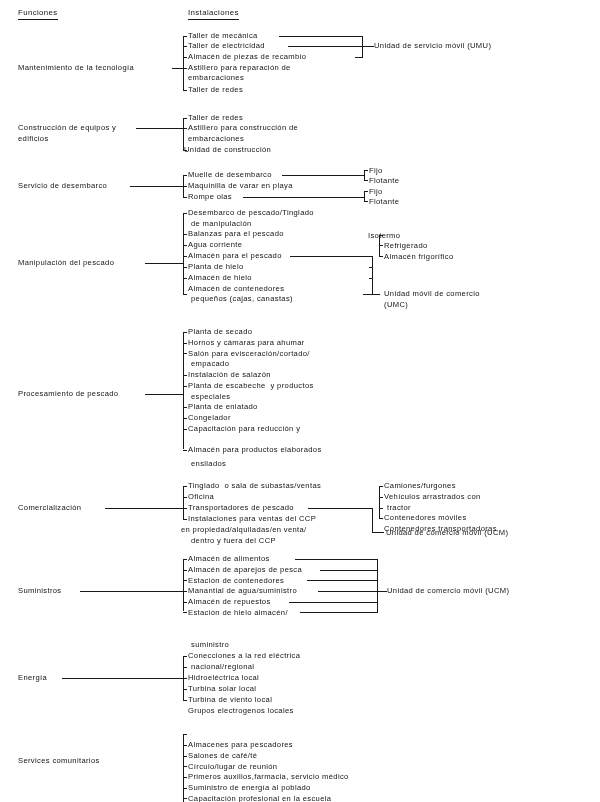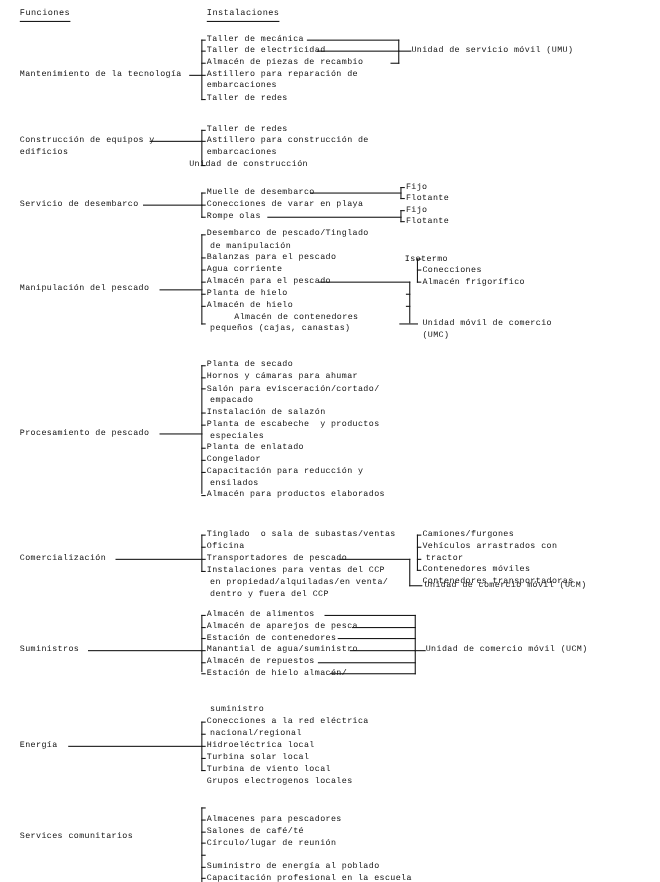--- a/index.html
+++ b/index.html
@@ -5,21 +5,21 @@
   html, body {
     margin: 0;
     padding: 0;
     background: #ffffff;
   }
   #page {
     position: relative;
     width: 540px;
     height: 802px;
     background: #ffffff;
-    font-family: Liberation Mono, monospace;
+    font-family: Liberation Sans, sans-serif;
     font-size: 7.6px;
     line-height: 10.4px;
     color: #1a1a1a;
     overflow: hidden;
   }
   .txt {
     position: absolute;
     white-space: pre;
     letter-spacing: 0.35px;
     font-size: 7.6px;
@@ -89,31 +89,31 @@
   <div class="txt" style="left:18px; top:134px;">edificios</div>
   <div class="hline" style="left:136px; top:128px; width:48px;"></div>
   <div class="vline" style="left:183px; top:118px; height:33px;"></div>
   <div class="tick" style="left:183px; top:118px;"></div>
   <div class="tick" style="left:183px; top:128px;"></div>
   <div class="tick" style="left:183px; top:150px;"></div>
 
   <div class="txt" style="left:188px; top:113px;">Taller de redes</div>
   <div class="txt" style="left:188px; top:123px;">Astillero para construcción de</div>
   <div class="txt" style="left:188px; top:134px;">embarcaciones</div>
-  <div class="txt" style="left:172px; top:145px;">Unidad de construcción</div>
+  <div class="txt" style="left:184px; top:145px;">Unidad de construcción</div>
 
   <div class="txt" style="left:18px; top:181px;">Servicio de desembarco</div>
   <div class="hline" style="left:130px; top:186px; width:54px;"></div>
   <div class="vline" style="left:183px; top:175px; height:23px;"></div>
   <div class="tick" style="left:183px; top:175px;"></div>
   <div class="tick" style="left:183px; top:186px;"></div>
   <div class="tick" style="left:183px; top:197px;"></div>
 
   <div class="txt" style="left:188px; top:170px;">Muelle de desembarco</div>
-  <div class="txt" style="left:188px; top:181px;">Conecciones de varar en playa</div>
+  <div class="txt" style="left:188px; top:181px;">Maquinilla de varar en playa</div>
   <div class="txt" style="left:188px; top:192px;">Rompe olas</div>
 
   <div class="hline" style="left:282px; top:175px; width:83px;"></div>
   <div class="vline" style="left:364px; top:170px; height:11px;"></div>
   <div class="tick" style="left:364px; top:170px;"></div>
   <div class="tick" style="left:364px; top:180px;"></div>
   <div class="txt" style="left:369px; top:166px;">Fijo</div>
   <div class="txt" style="left:369px; top:176px;">Flotante</div>
 
   <div class="hline" style="left:243px; top:197px; width:122px;"></div>
@@ -134,35 +134,35 @@
   <div class="tick" style="left:183px; top:278px;"></div>
   <div class="tick" style="left:183px; top:294px;"></div>
 
   <div class="txt" style="left:188px; top:208px;">Desembarco de pescado/Tinglado</div>
   <div class="txt" style="left:191px; top:219px;">de manipulación</div>
   <div class="txt" style="left:188px; top:229px;">Balanzas para el pescado</div>
   <div class="txt" style="left:188px; top:240px;">Agua corriente</div>
   <div class="txt" style="left:188px; top:251px;">Almacén para el pescado</div>
   <div class="txt" style="left:188px; top:262px;">Planta de hielo</div>
   <div class="txt" style="left:188px; top:273px;">Almacén de hielo</div>
-  <div class="txt" style="left:188px; top:284px;margin-left:25px;">Almacén de contenedores</div>
+  <div class="txt" style="left:188px; top:284px;">Almacén de contenedores</div>
   <div class="txt" style="left:191px; top:294px;">pequeños (cajas, canastas)</div>
 
   <div class="hline" style="left:290px; top:256px; width:83px;"></div>
   <div class="vline" style="left:372px; top:256px; height:38px;"></div>
   <div class="tick" style="left:369px; top:267px;"></div>
   <div class="tick" style="left:369px; top:278px;"></div>
   <div class="hline" style="left:363px; top:294px; width:17px;"></div>
 
   <div class="vline" style="left:379px; top:235px; height:22px;"></div>
   <div class="tick" style="left:379px; top:235px;"></div>
   <div class="tick" style="left:379px; top:245px;"></div>
   <div class="tick" style="left:379px; top:256px;"></div>
   <div class="txt" style="left:368px; top:231px;text-align:center;">Isotermo</div>
-  <div class="txt" style="left:384px; top:241px;">Conecciones</div>
+  <div class="txt" style="left:384px; top:241px;">Refrigerado</div>
   <div class="txt" style="left:384px; top:252px;">Almacén frigorífico</div>
   <div class="txt" style="left:384px; top:289px;">Unidad móvil de comercio</div>
   <div class="txt" style="left:384px; top:300px;">(UMC)</div>
 
   <div class="txt" style="left:18px; top:389px;">Procesamiento de pescado</div>
   <div class="hline" style="left:145px; top:394px; width:39px;"></div>
   <div class="vline" style="left:183px; top:332px; height:117px;"></div>
   <div class="tick" style="left:183px; top:332px;"></div>
   <div class="tick" style="left:183px; top:343px;"></div>
   <div class="tick" style="left:183px; top:353px;"></div>
@@ -176,36 +176,36 @@
   <div class="txt" style="left:188px; top:327px;">Planta de secado</div>
   <div class="txt" style="left:188px; top:338px;">Hornos y cámaras para ahumar</div>
   <div class="txt" style="left:188px; top:349px;">Salón para evisceración/cortado/</div>
   <div class="txt" style="left:191px; top:359px;">empacado</div>
   <div class="txt" style="left:188px; top:370px;">Instalación de salazón</div>
   <div class="txt" style="left:188px; top:381px;">Planta de escabeche  y productos</div>
   <div class="txt" style="left:191px; top:392px;">especiales</div>
   <div class="txt" style="left:188px; top:402px;">Planta de enlatado</div>
   <div class="txt" style="left:188px; top:413px;">Congelador</div>
   <div class="txt" style="left:188px; top:424px;">Capacitación para reducción y</div>
-  <div class="txt" style="left:191px; top:435px;">ensilados</div>
+  <div class="txt" style="left:191px; top:459px;">ensilados</div>
   <div class="txt" style="left:188px; top:445px;">Almacén para productos elaborados</div>
 
   <div class="txt" style="left:18px; top:503px;">Comercialización</div>
   <div class="hline" style="left:105px; top:508px; width:79px;"></div>
   <div class="vline" style="left:183px; top:486px; height:34px;"></div>
   <div class="tick" style="left:183px; top:486px;"></div>
   <div class="tick" style="left:183px; top:497px;"></div>
   <div class="tick" style="left:183px; top:508px;"></div>
   <div class="tick" style="left:183px; top:519px;"></div>
 
   <div class="txt" style="left:188px; top:481px;">Tinglado  o sala de subastas/ventas</div>
   <div class="txt" style="left:188px; top:492px;">Oficina</div>
   <div class="txt" style="left:188px; top:503px;">Transportadores de pescado</div>
   <div class="txt" style="left:188px; top:514px;">Instalaciones para ventas del CCP</div>
-  <div class="txt" style="left:191px; top:525px;">en propiedad/alquiladas/en venta/</div>
+  <div class="txt" style="left:181px; top:525px;">en propiedad/alquiladas/en venta/</div>
   <div class="txt" style="left:191px; top:536px;">dentro y fuera del CCP</div>
 
   <div class="hline" style="left:308px; top:508px; width:65px;"></div>
   <div class="vline" style="left:372px; top:508px; height:25px;"></div>
   <div class="hline" style="left:372px; top:532px; width:12px;"></div>
 
   <div class="vline" style="left:379px; top:486px; height:33px;"></div>
   <div class="tick" style="left:379px; top:486px;"></div>
   <div class="tick" style="left:379px; top:497px;"></div>
   <div class="tick" style="left:379px; top:508px;"></div>
@@ -268,16 +268,17 @@
   <div class="tick" style="left:183px; top:745px;"></div>
   <div class="tick" style="left:183px; top:756px;"></div>
   <div class="tick" style="left:183px; top:766px;"></div>
   <div class="tick" style="left:183px; top:777px;"></div>
   <div class="tick" style="left:183px; top:788px;"></div>
   <div class="tick" style="left:183px; top:798px;"></div>
 
   <div class="txt" style="left:188px; top:740px;">Almacenes para pescadores</div>
   <div class="txt" style="left:188px; top:751px;">Salones de café/té</div>
   <div class="txt" style="left:188px; top:762px;">Círculo/lugar de reunión</div>
+  <div class="txt" style="left:188px; top:772px;">Primeros auxilios,farmacia, servicio médico</div>
   <div class="txt" style="left:188px; top:783px;text-align:right;">Suministro de energía al poblado</div>
   <div class="txt" style="left:188px; top:794px;">Capacitación profesional en la escuela</div>
 
 </div>
 
 </body></html>

